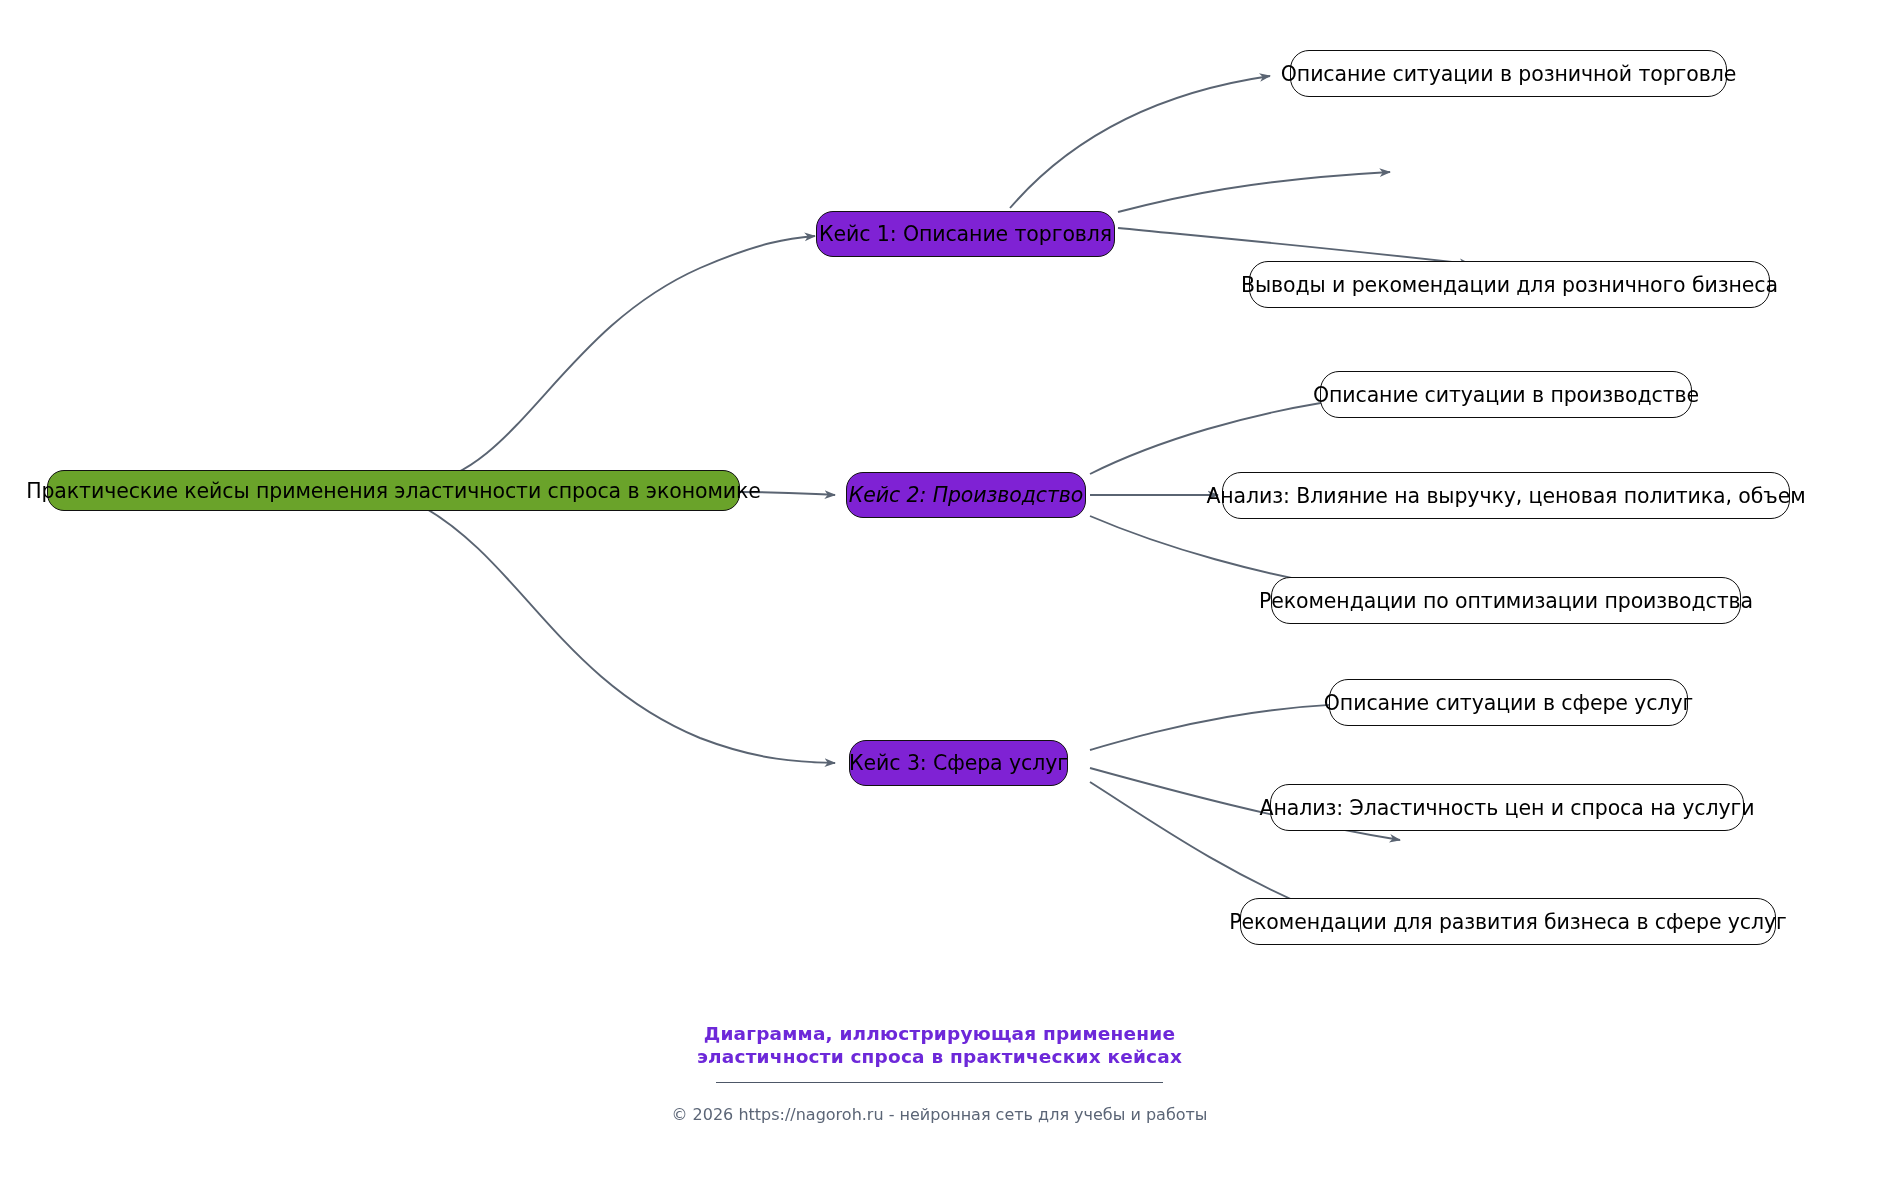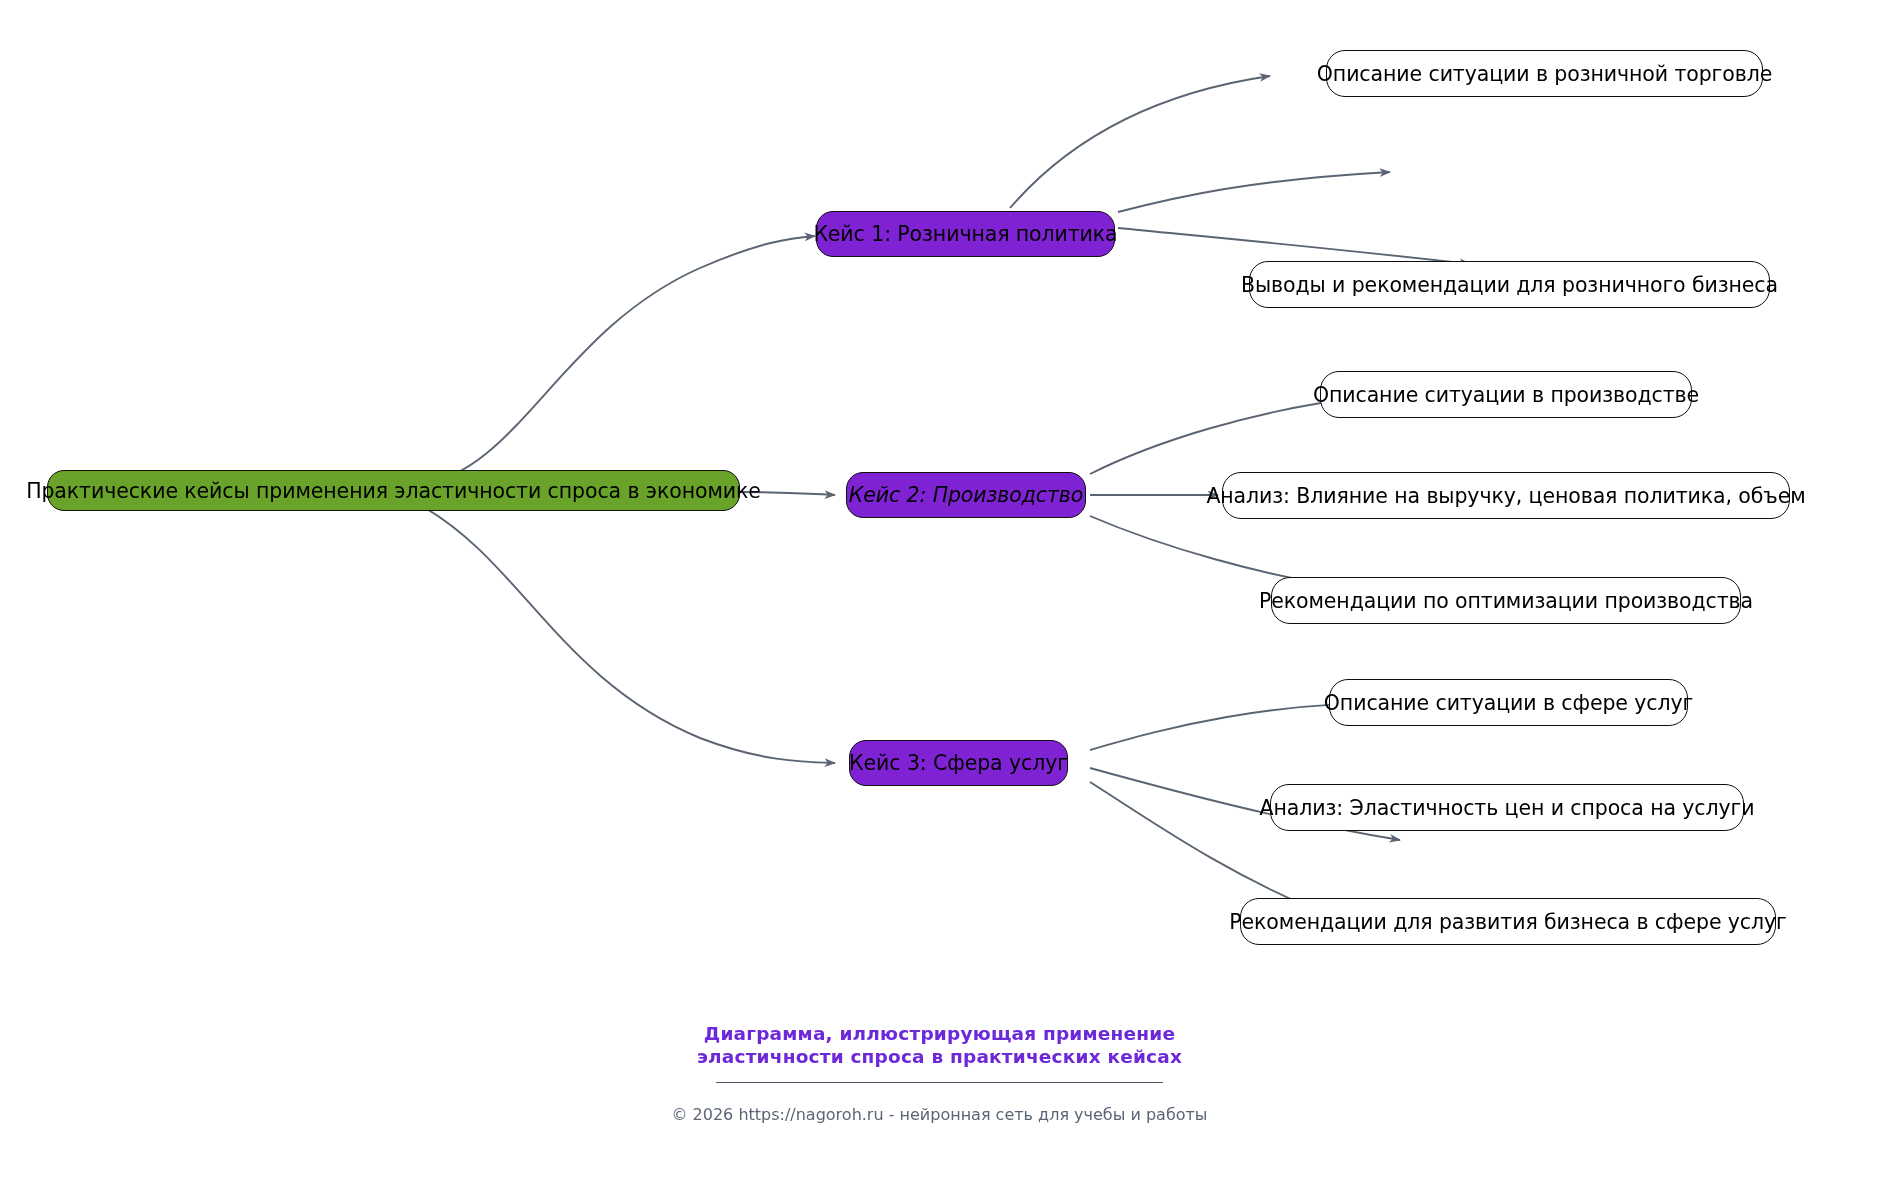--- a/index.html
+++ b/index.html
@@ -115,24 +115,24 @@
       <path d="M 1090 768 C 1170 790 1280 820 1400 840"></path>
       <path d="M 1090 782 C 1150 820 1220 870 1320 912"></path>
     </g>
   </svg>
 
   <div class="node node-root" style="left:47px; top:470px; width:693px; height:41px;">
     <span>Практические кейсы применения эластичности спроса в экономике</span>
   </div>
 
   <div class="node node-branch" style="left:816px; top:211px; width:299px; height:46px;">
-    <span>Кейс 1: Розничная политика</span>
+    <span>Кейс 1: Описание торговля</span>
   </div>
 
-  <div class="node node-leaf" style="left:1290px; top:50px; width:437px; height:47px;margin-left:36px;">
+  <div class="node node-leaf" style="left:1290px; top:50px; width:437px; height:47px;">
     <span>Описание ситуации в розничной торговле</span>
   </div>
 
 
   <div class="node node-leaf" style="left:1249px; top:261px; width:521px; height:47px;">
     <span>Выводы и рекомендации для розничного бизнеса</span>
   </div>
 
   <div class="node node-branch" style="left:846px; top:472px; width:240px; height:46px;font-style:italic;">
     <span>Кейс 2: Производство</span>

